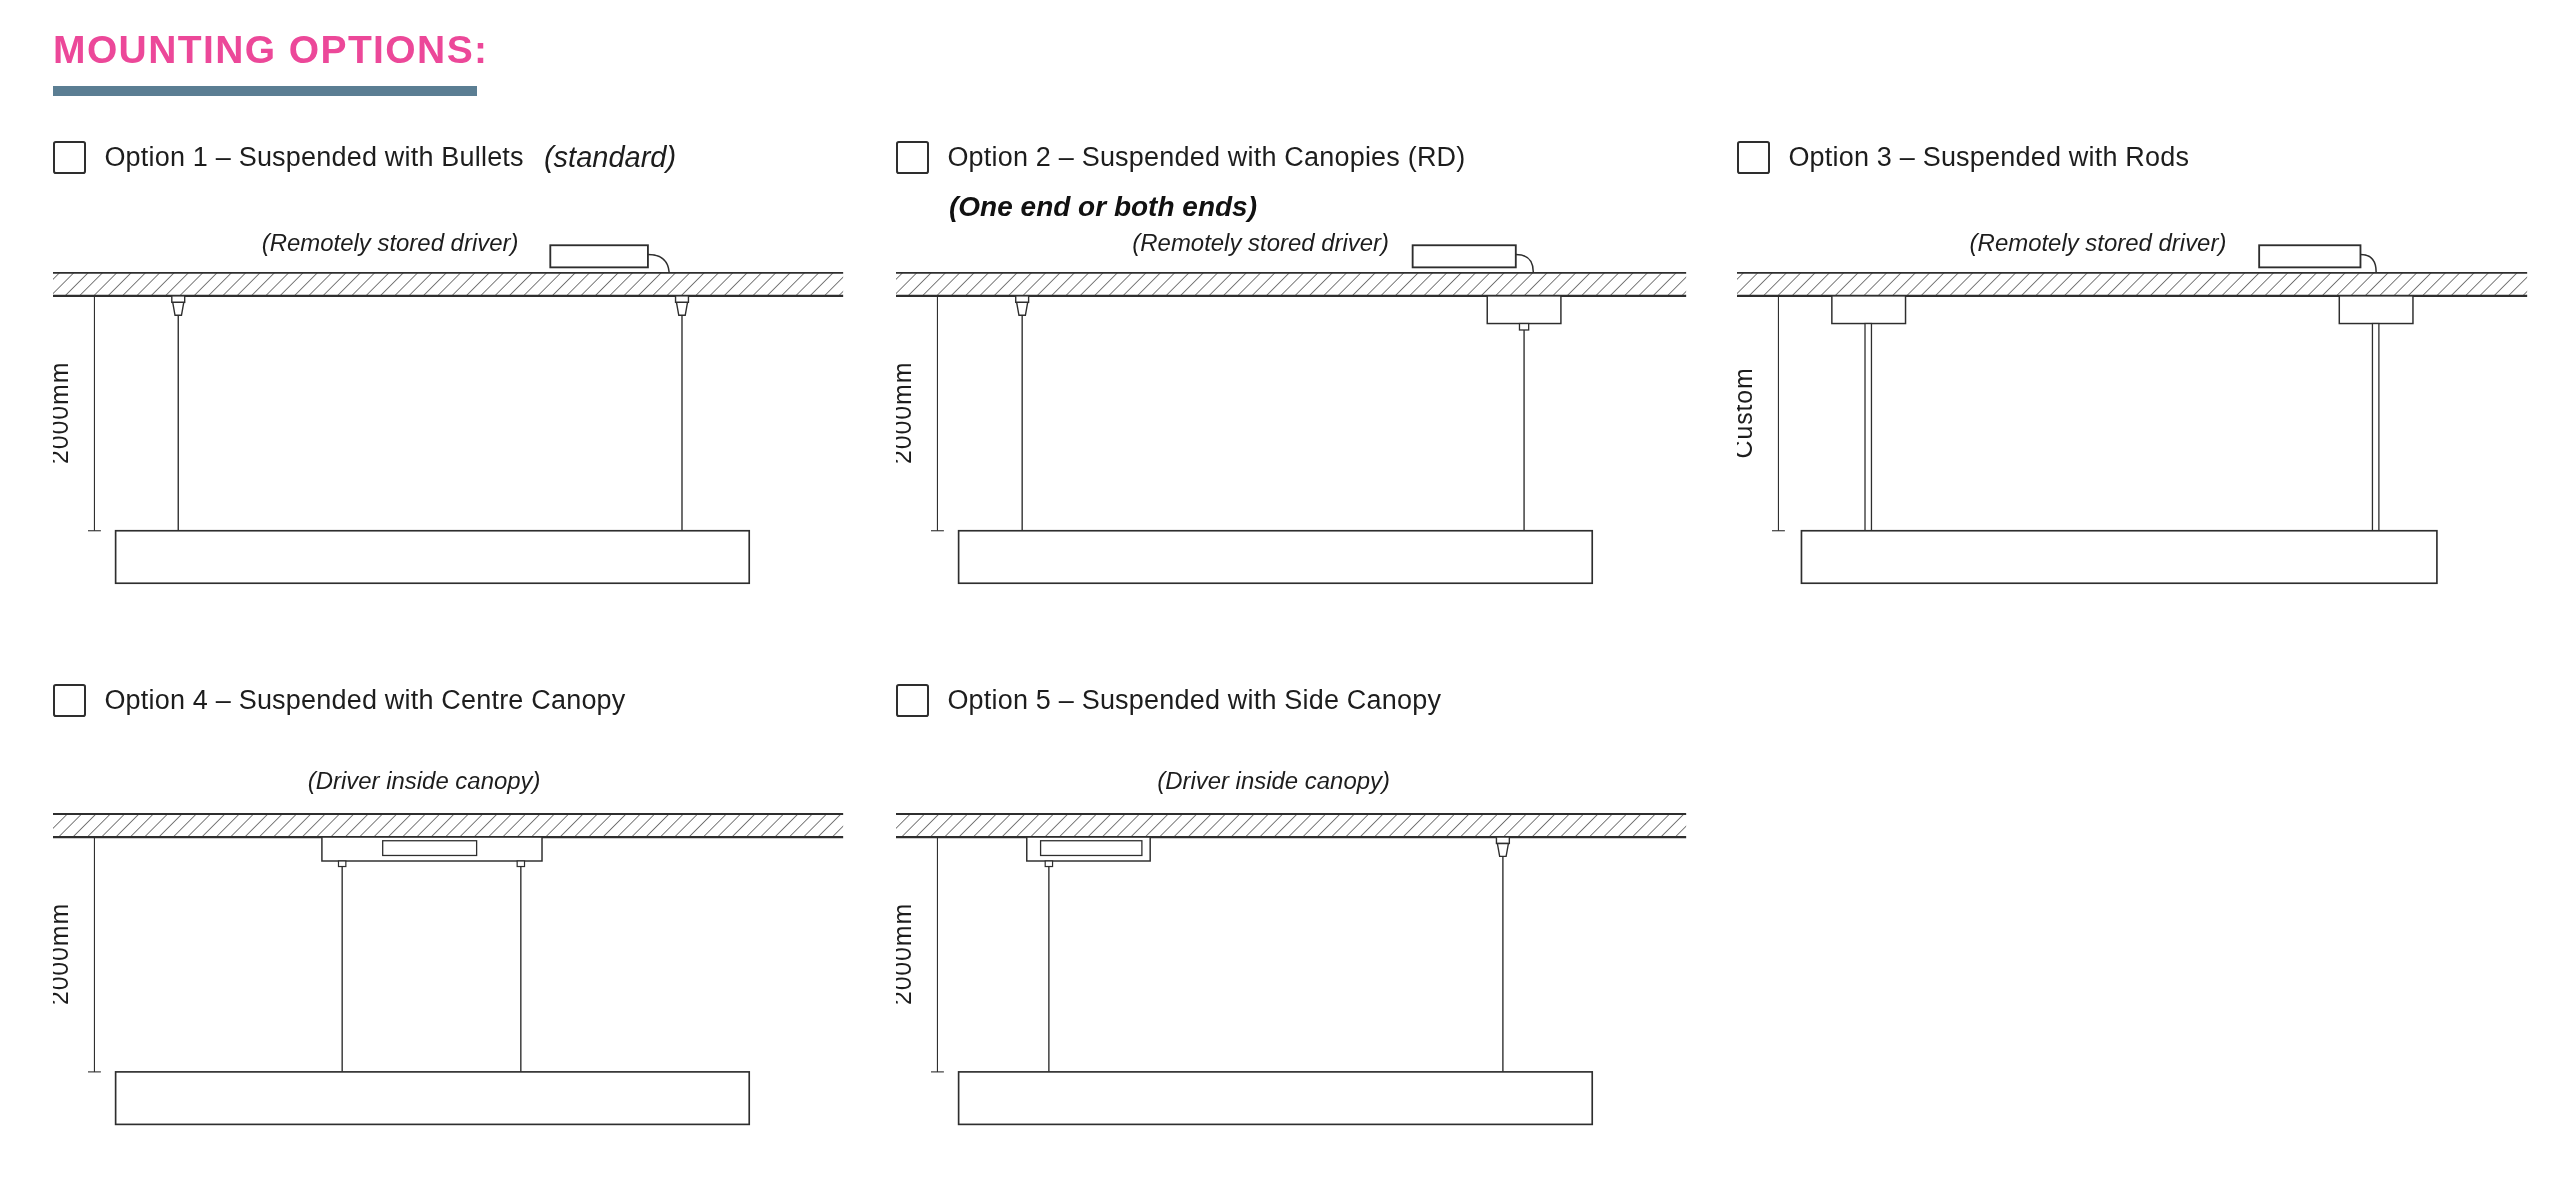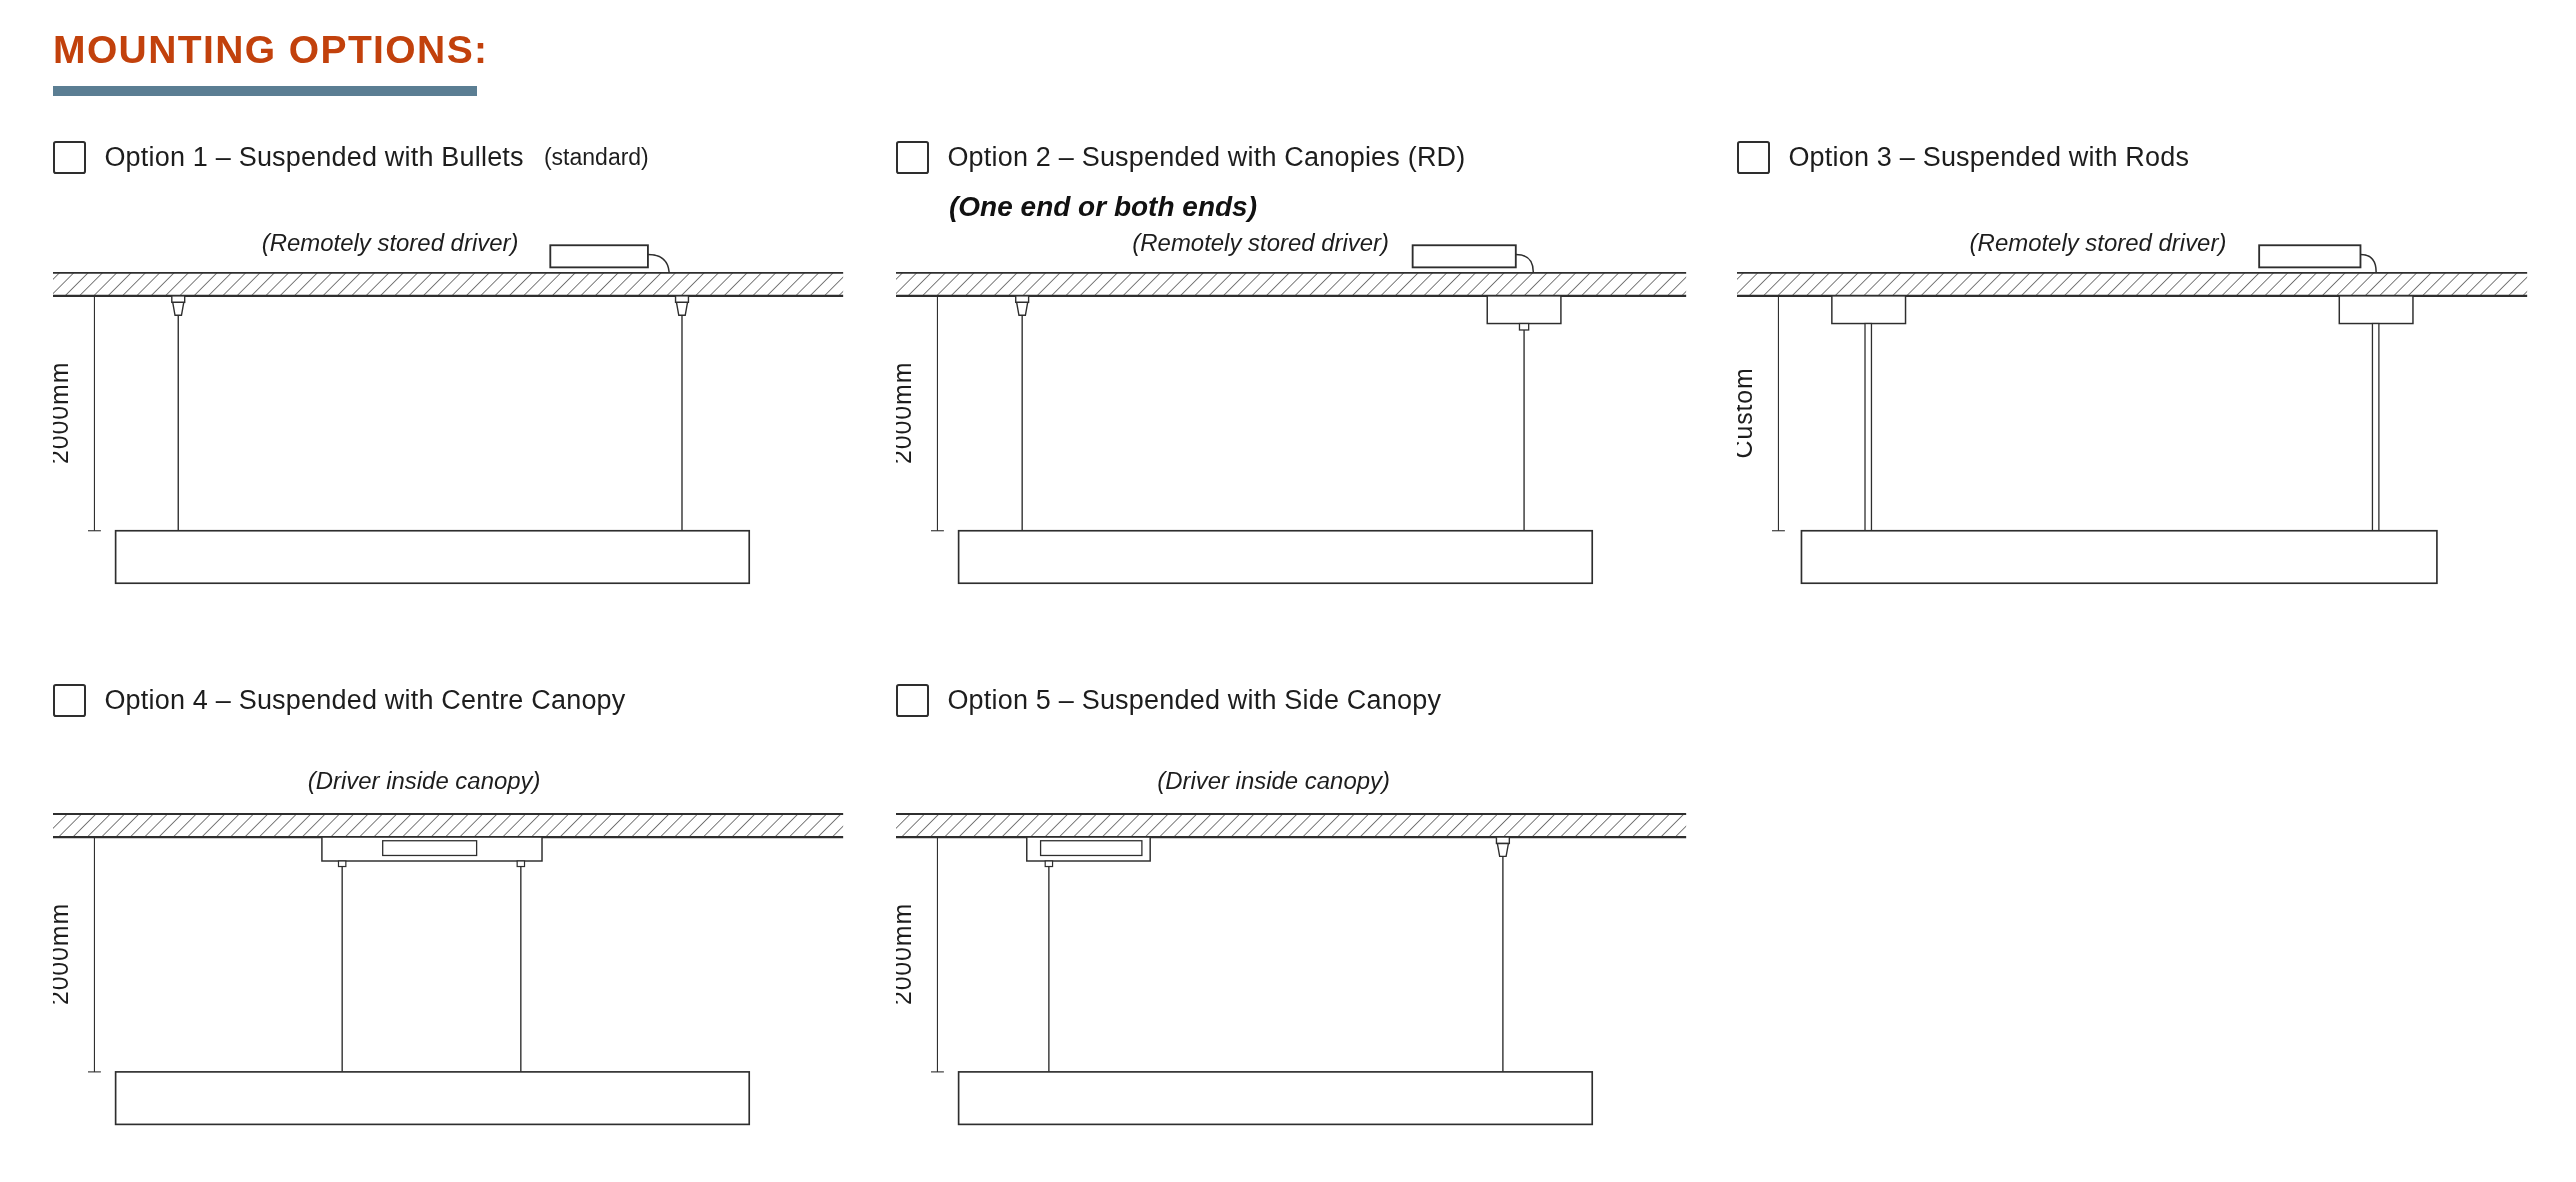--- a/index.html
+++ b/index.html
@@ -2,35 +2,35 @@
 <html style="font-size:14.7px"><head>
 <meta charset="utf-8">
 <style>
   * { margin:0; padding:0; box-sizing:border-box; }
   html,body { background:#fff; }
   body { font-family:"Liberation Sans", sans-serif; color:#1d1d1d; }
   .page { position:relative; width:2576px; height:1183px; background:#fff; overflow:hidden; }
 
   .page-title {
     position:absolute; left:53px; top:28px;
-    font-size:39px; font-weight:600; letter-spacing:1.4px; color:#c2410c;
+    font-size:39px; font-weight:600; letter-spacing:1.4px; color:#ec4899;
   }
   .title-underline {
     position:absolute; left:53px; top:86px; width:424px; height:10px;
     background:#5b7e93;
   }
 
   .option { position:absolute; width:792px; }
   .opt-header { display:flex; align-items:center; gap:18.4px; height:39px; }
   .checkbox {
     width:33px; height:33px; border:2.3px solid #2e2e2e; border-radius:2.8px;
     background:#fff; flex:0 0 auto; cursor:pointer;
   }
   .opt-label { font-size:27px; font-weight:400; letter-spacing:0.2px; white-space:nowrap; }
-  .opt-suffix { font-size:23px; white-space:nowrap; margin-left:1.8px; }
+  .opt-suffix { font-size:29px; font-style:italic; white-space:nowrap; margin-left:1.8px; }
   .subnote {
     position:absolute; left:53px; top:53px;
     font-size:28px; font-weight:bold; font-style:italic; color:#111; white-space:nowrap;
   }
 
   .diagram { position:absolute; left:0; }
   .row1 .diagram { top:83px; }
   .row2 .diagram { top:75px; }
 
   svg text { font-family:"Liberation Sans", sans-serif; }

